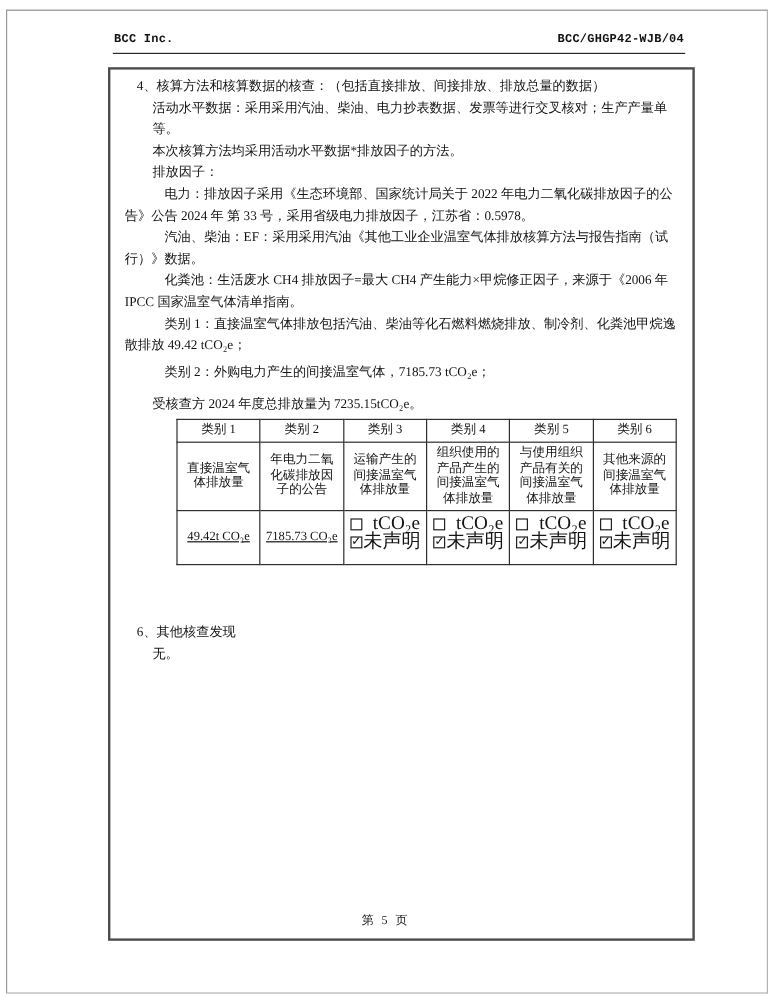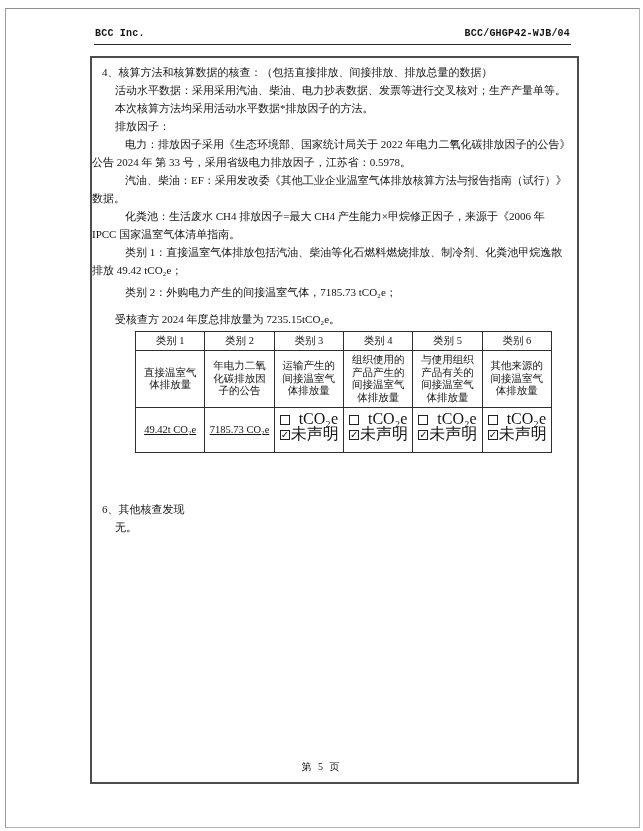--- a/index.html
+++ b/index.html
@@ -19,21 +19,21 @@
     font-family:"Liberation Mono","DejaVu Sans Mono",monospace;
     font-size:10px;font-weight:bold;letter-spacing:0.2px;
   }
   .header-rule{
     position:absolute;top:44px;left:94px;width:477px;
     border-top:1.5px solid #2a2a2a;
   }
   .main-box{
     position:absolute;left:90px;top:56px;width:489px;height:728px;
     box-sizing:border-box;border:2px solid #4d4d4d;
-    padding:5px 6px 0 0;
+    padding:5px 6px 0 12px;
     font-size:11px;line-height:18px;
   }
   .main-box p{margin:0;}
   .p-title{padding-left:10px;}
   .p-body{padding-left:23px;}
   .p-hang{text-indent:33px;}
   .mt-s{margin-top:4px !important;}
   .mt-m{margin-top:9px !important;}
   .emissions-table{
     border-collapse:collapse;table-layout:fixed;
@@ -77,21 +77,21 @@
     <span>BCC/GHGP42-WJB/04</span>
   </div>
   <div class="header-rule"></div>
 
   <div class="main-box">
     <p class="p-title">4、核算方法和核算数据的核查：（包括直接排放、间接排放、排放总量的数据）</p>
     <p class="p-body">活动水平数据：采用采用汽油、柴油、电力抄表数据、发票等进行交叉核对；生产产量单等。</p>
     <p class="p-body">本次核算方法均采用活动水平数据*排放因子的方法。</p>
     <p class="p-body">排放因子：</p>
     <p class="p-hang">电力：排放因子采用《生态环境部、国家统计局关于 2022 年电力二氧化碳排放因子的公告》公告 2024 年 第 33 号，采用省级电力排放因子，江苏省：0.5978。</p>
-    <p class="p-hang">汽油、柴油：EF：采用发改委《其他工业企业温室气体排放核算方法与报告指南（试行）》数据。</p>
+    <p class="p-hang">汽油、柴油：EF：采用采用汽油《其他工业企业温室气体排放核算方法与报告指南（试行）》数据。</p>
     <p class="p-hang">化粪池：生活废水 CH4 排放因子=最大 CH4 产生能力×甲烷修正因子，来源于《2006 年 IPCC 国家温室气体清单指南。</p>
     <p class="p-hang">类别 1：直接温室气体排放包括汽油、柴油等化石燃料燃烧排放、制冷剂、化粪池甲烷逸散排放 49.42 tCO₂e；</p>
     <p class="p-hang mt-s">类别 2：外购电力产生的间接温室气体，7185.73 tCO₂e；</p>
     <p class="p-body mt-m">受核查方 2024 年度总排放量为 7235.15tCO₂e。</p>
 
     <table class="emissions-table">
       <tbody>
         <tr class="row-head">
           <td>类别 1</td>
           <td>类别 2</td>

